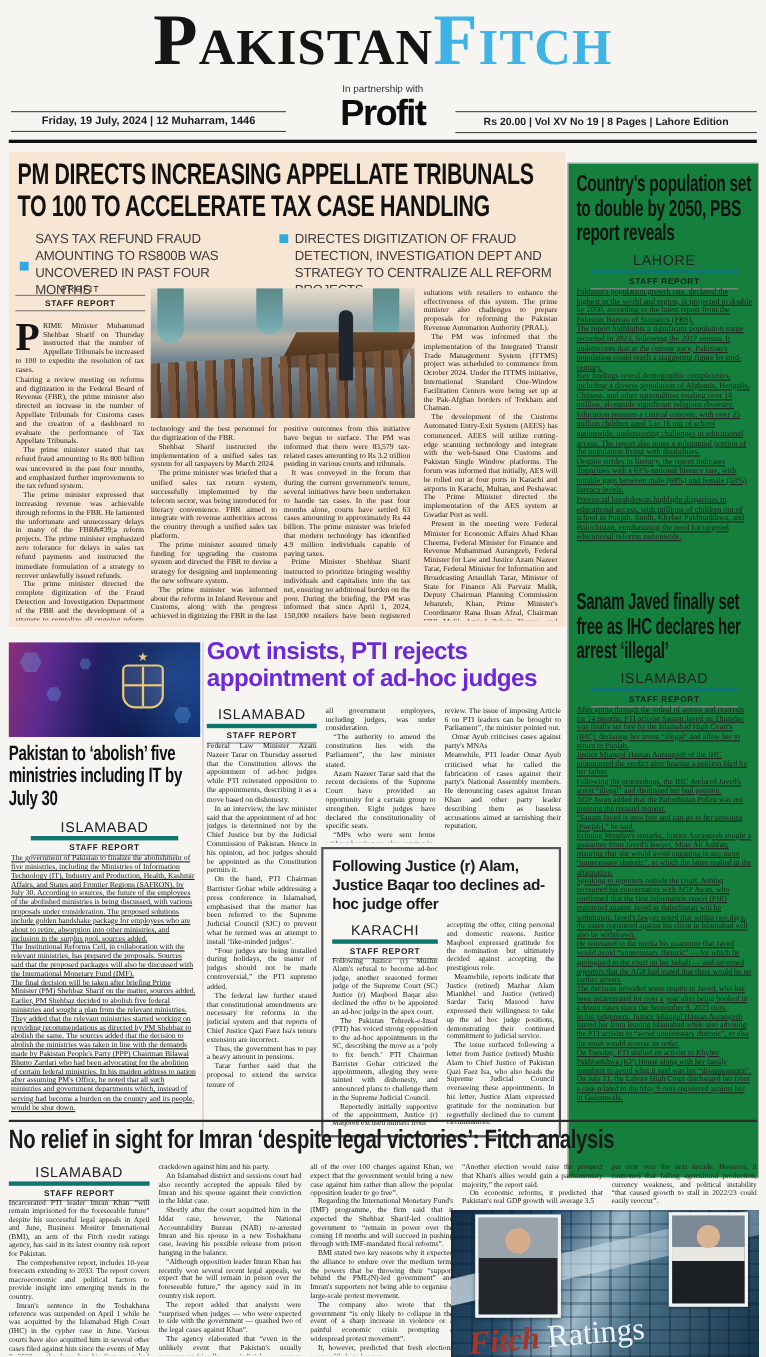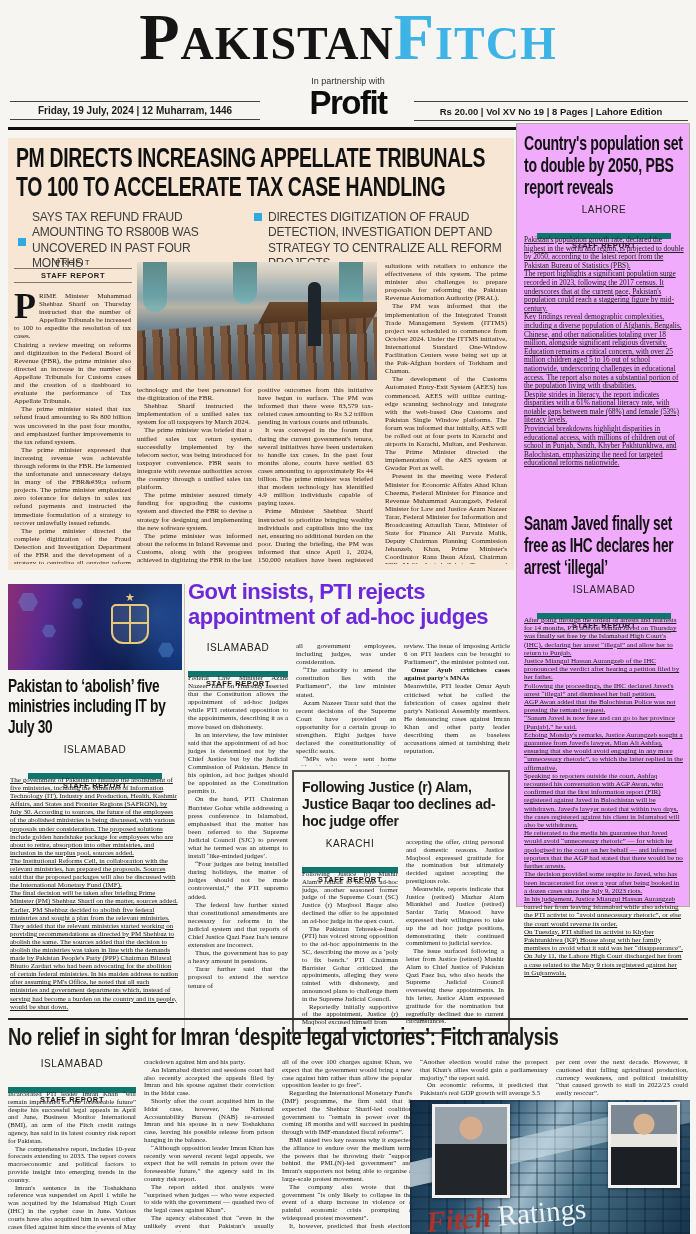--- a/index.html
+++ b/index.html
@@ -20,33 +20,33 @@
   .dateband-left{position:absolute;top:101px;left:10px;width:250px;text-align:center;
          font-family:"Liberation Sans",sans-serif;font-weight:bold;font-size:10px;
          border-top:1px solid #444;border-bottom:1px solid #444;padding:3px 0;}
   .dateband-right{position:absolute;top:101px;left:414px;width:274px;text-align:center;
          font-family:"Liberation Sans",sans-serif;font-weight:bold;font-size:9.5px;
          border-top:1px solid #444;border-bottom:1px solid #444;padding:3.5px 0;}
   .thick-rule{position:absolute;top:127px;left:8px;width:680px;height:3px;background:#101010}
 
   
   .dateline{font-family:"Liberation Sans",sans-serif;text-align:center;position:absolute;}
-  .dateline .city{font-size:10px;letter-spacing:.6px;color:#222;
-         border-bottom:6px solid #0f766e;padding-bottom:18px;}
+  .dateline .city{font-size:13px;letter-spacing:.6px;color:#222;
+         border-bottom:4px solid #0f766e;padding-bottom:1px;}
   .dateline .staff{font-size:7.5px;font-weight:bold;letter-spacing:.6px;padding-top:1.5px;
          border-bottom:1px solid #8a8a8a;padding-bottom:2px;}
   .bodycol{position:absolute;font-size:7px;line-height:8.1px;text-align:justify;
          overflow:hidden;color:#20201e;}
   .bodycol p{margin:0;text-indent:7px;}
   .bodycol p:first-child{text-indent:0;}
   .railcol{position:absolute;font-size:7.4px;line-height:8.6px;text-align:left;
          overflow:hidden;color:#20201e;text-decoration:underline;}
   .railcol p{margin:0;text-indent:0;}
   .condensed{transform-origin:0 0;}
-  .subhead{font-weight:bold;}
+  .subhead{font-weight:normal;}
 
   
   .lead{position:absolute;left:8px;top:138px;width:506px;height:432px;background:#f8e6d4;}
   .lead-headline{position:absolute;top:6px;left:8px;width:684px;transform:scaleX(.72);
          font-family:"Liberation Sans",sans-serif;font-weight:800;font-size:27px;
          line-height:1.06;letter-spacing:-.5px;color:#121212;}
   .lead-bullet{position:absolute;display:flex;gap:6px;font-family:"Liberation Sans",sans-serif;
          font-size:12px;line-height:1.28;color:#3d3d3d;letter-spacing:-.2px;}
   .sq{width:8px;height:8px;background:#2fa9e0;margin-top:3px;flex:none;}
   .lead-byline{position:absolute;top:120px;left:6px;width:118px;text-align:center;
@@ -61,22 +61,22 @@
   .mp-curtain{position:absolute;top:0;width:24px;height:50px;border-radius:0 0 12px 12px;opacity:.75;
      background:linear-gradient(180deg,#2e6e74,#74b6ba);}
   .mp-chairs{position:absolute;left:0;bottom:0;width:100%;height:58%;
      background:repeating-linear-gradient(88deg,rgba(122,84,56,.95) 0 7px,rgba(86,55,34,.9) 7px 10px,rgba(170,160,145,.25) 10px 17px);
      clip-path:polygon(0 28%,100% 8%,100% 100%,0 100%);}
   .mp-table{position:absolute;right:4px;top:40px;width:112px;height:32px;transform:skewX(-28deg);
      background:linear-gradient(180deg,#6b4a2e,#452c18);}
   .mp-person{position:absolute;right:56px;top:20px;width:13px;height:64px;background:#1f252d;border-radius:6px 6px 0 0;}
 
   
-  .rail{position:absolute;left:516px;top:123px;width:174px;height:784px;
-        border:1px solid #b3aca1;background:#f0abfc;box-sizing:border-box;}
+  .rail{position:absolute;left:516px;top:148px;width:174px;height:923px;
+        border:1px solid #b3aca1;background:#15803d;box-sizing:border-box;}
   .rail-headline{position:absolute;font-family:"Liberation Sans",sans-serif;font-weight:800;
         line-height:1.05;letter-spacing:-.4px;color:#121212;}
   .pop-headline{top:8px;left:7px;font-size:21px;width:240px;transform:scaleX(.67);}
   .sanam-headline{top:388px;left:7px;font-size:21px;width:250px;transform:scaleX(.65);}
 
   
   .min-img{position:absolute;left:8px;top:584px;width:174px;height:86px;overflow:hidden;
      background:radial-gradient(circle at 85% 35%,rgba(90,160,255,.3),transparent 45%),
        linear-gradient(100deg,#8a2e77 0%,#5a2a8f 22%,#1b1d5e 48%,#0b1a4a 70%,#0e2f72 100%);}
   .hexshape{position:absolute;background:rgba(110,185,255,.3);
@@ -168,21 +168,21 @@
       <span class="mp-person"></span>
     </div>
 
     <div class="bodycol" style="top:154px;left:6px;width:117px;height:272px;">
       <p><span class="dropcap">P</span><span>RIME Minister Muhammad Shehbaz Sharif on Thursday instructed that the number of Appellate Tribunals be increased to 100 to expedite the resolution of tax cases.</span></p>
       <span><p>Chairing a review meeting on reforms and digitization in the Federal Board of Revenue (FBR), the prime minister also directed an increase in the number of Appellate Tribunals for Customs cases and the creation of a dashboard to evaluate the performance of Tax Appellate Tribunals.</p><p>The prime minister stated that tax refund fraud amounting to Rs 800 billion was uncovered in the past four months, and emphasized further improvements to the tax refund system.</p><p>The prime minister expressed that increasing revenue was achievable through reforms in the FBR. He lamented the unfortunate and unnecessary delays in many of the FBR&amp;#39;a reform projects. The prime minister emphasized zero tolerance for delays in sales tax refund payments and instructed the immediate formulation of a strategy to recover unlawfully issued refunds.</p><p>The prime minister directed the complete digitization of the Fraud Detection and Investigation Department of the FBR and the development of a strategy to centralize all ongoing reform projects within the FBR.</p></span>
     </div>
     <div class="bodycol" style="top:248px;left:129px;width:115px;height:178px;">
         <p>technology and the best personnel for the digitization of the FBR.</p>
         <p>Shehbaz Sharif instructed the implementation of a unified sales tax system for all taxpayers by March 2024.</p>
-        <p>The prime minister was briefed that a unified sales tax return system, successfully implemented by the telecom sector, was being introduced for taxpayer convenience. FBR seats to integrate with revenue authorities across the country through a unified sales tax platform.</p>
+        <p>The prime minister was briefed that a unified sales tax return system, successfully implemented by the telecom sector, was being introduced for literacy convenience. FBR aimed to integrate with revenue authorities across the country through a unified sales tax platform.</p>
         <p>The prime minister assured timely funding for upgrading the customs system and directed the FBR to devise a strategy for designing and implementing the new software system.</p>
         <p>The prime minister was informed about the reforms in Inland Revenue and Customs, along with the progress achieved in digitizing the FBR in the last eight weeks. The prime minister was informed that McKinsey, a globally recognized consultant, was overseeing the digitization process of the FBR, and</p>
       </div>
     <div class="bodycol" style="top:248px;left:250px;width:115px;height:178px;">
         <p>positive outcomes from this initiative have begun to surface. The PM was informed that there were 83,579 tax-related cases amounting to Rs 3.2 trillion pending in various courts and tribunals.</p>
         <p>It was conveyed in the forum that during the current government's tenure, several initiatives have been undertaken to handle tax cases. In the past four months alone, courts have settled 63 cases amounting to approximately Rs 44 billion. The prime minister was briefed that modern technology has identified 4.9 million individuals capable of paying taxes.</p>
         <p>Prime Minister Shehbaz Sharif instructed to prioritize bringing wealthy individuals and capitalists into the tax net, ensuring no additional burden on the poor. During the briefing, the PM was informed that since April 1, 2024, 150,000 retailers have been registered using the FBR Trader Friendly mobile phone application.</p>
       </div>
     <div class="bodycol" style="top:124px;left:377px;width:122px;height:302px;">
         <p>sultations with retailers to enhance the effectiveness of this system. The prime minister also challenges to prepare proposals for reforming the Pakistan Revenue Automation Authority (PRAL).</p>
@@ -214,21 +214,21 @@
     </div>
     <div class="railcol" style="top:492px;left:7px;width:160px;height:370px;font-size:7.1px;line-height:8.2px;">
         <p>After going through the ordeal of arrests and rearrests for 14 months, PTI activist Sanam Javed on Thursday was finally set free by the Islamabad High Court's (IHC), declaring her arrest “illegal” and allow her to return to Punjab.</p>
         <p>Justice Miangul Hassan Aurangzeb of the IHC pronounced the verdict after hearing a petition filed by her father.</p>
         <p>Following the proceedings, the IHC declared Javed's arrest “illegal” and dismissed her bail petition.</p>
         <p>AGP Awan added that the Balochistan Police was not pressing the remand request.</p>
         <p>“Sanam Javed is now free and can go to her province [Punjab],” he said.</p>
         <p>Echoing Monday's remarks, Justice Aurangzeb sought a guarantee from Javed's lawyer, Mian Ali Ashfaq, ensuring that she would avoid engaging in any more “unnecessary rhetoric”, to which the latter replied in the affirmative.</p>
         <p>Speaking to reporters outside the court, Ashfaq recounted his conversation with AGP Awan, who confirmed that the first information report (FIR) registered against Javed in Balochistan will be withdrawn. Javed's lawyer noted that within two days, the cases registered against his client in Islamabad will also be withdrawn.</p>
         <p>He reiterated to the media his guarantee that Javed would avoid “unnecessary rhetoric” — for which he apologised to the court on her behalf — and informed reporters that the AGP had stated that there would be no further arrests.</p>
-        <p>The decision provided some respite to Javed, who has been incarcerated for over a year after being booked in a dozen cases since the July 9, 2023 riots.</p>
+        <p>The decision provided some respite to Javed, who has been incarcerated for over a year after being booked in a dozen cases since the September 9, 2023 riots.</p>
         <p>In his judgement, Justice Miangul Hassan Aurangzeb barred her from leaving Islamabad while also advising the PTI activist to “avoid unnecessary rhetoric”, or else the court would reverse its order.</p>
         <p>On Tuesday, PTI shifted its activist to Khyber Pakhtunkhwa (KP) House along with her family members to avoid what it said was her “disappearance”. On July 11, the Lahore High Court discharged her from a case related to the May 9 riots registered against her in Gujranwala.</p>
       </div>
   </aside>
 
   <section>
     <div class="min-img">
       <span class="hexshape" style="left:10px;top:8px;width:20px;height:20px;"></span>
       <span class="hexshape" style="left:34px;top:40px;width:14px;height:14px;"></span>
       <span class="hexshape" style="left:64px;top:14px;width:11px;height:11px;"></span>

